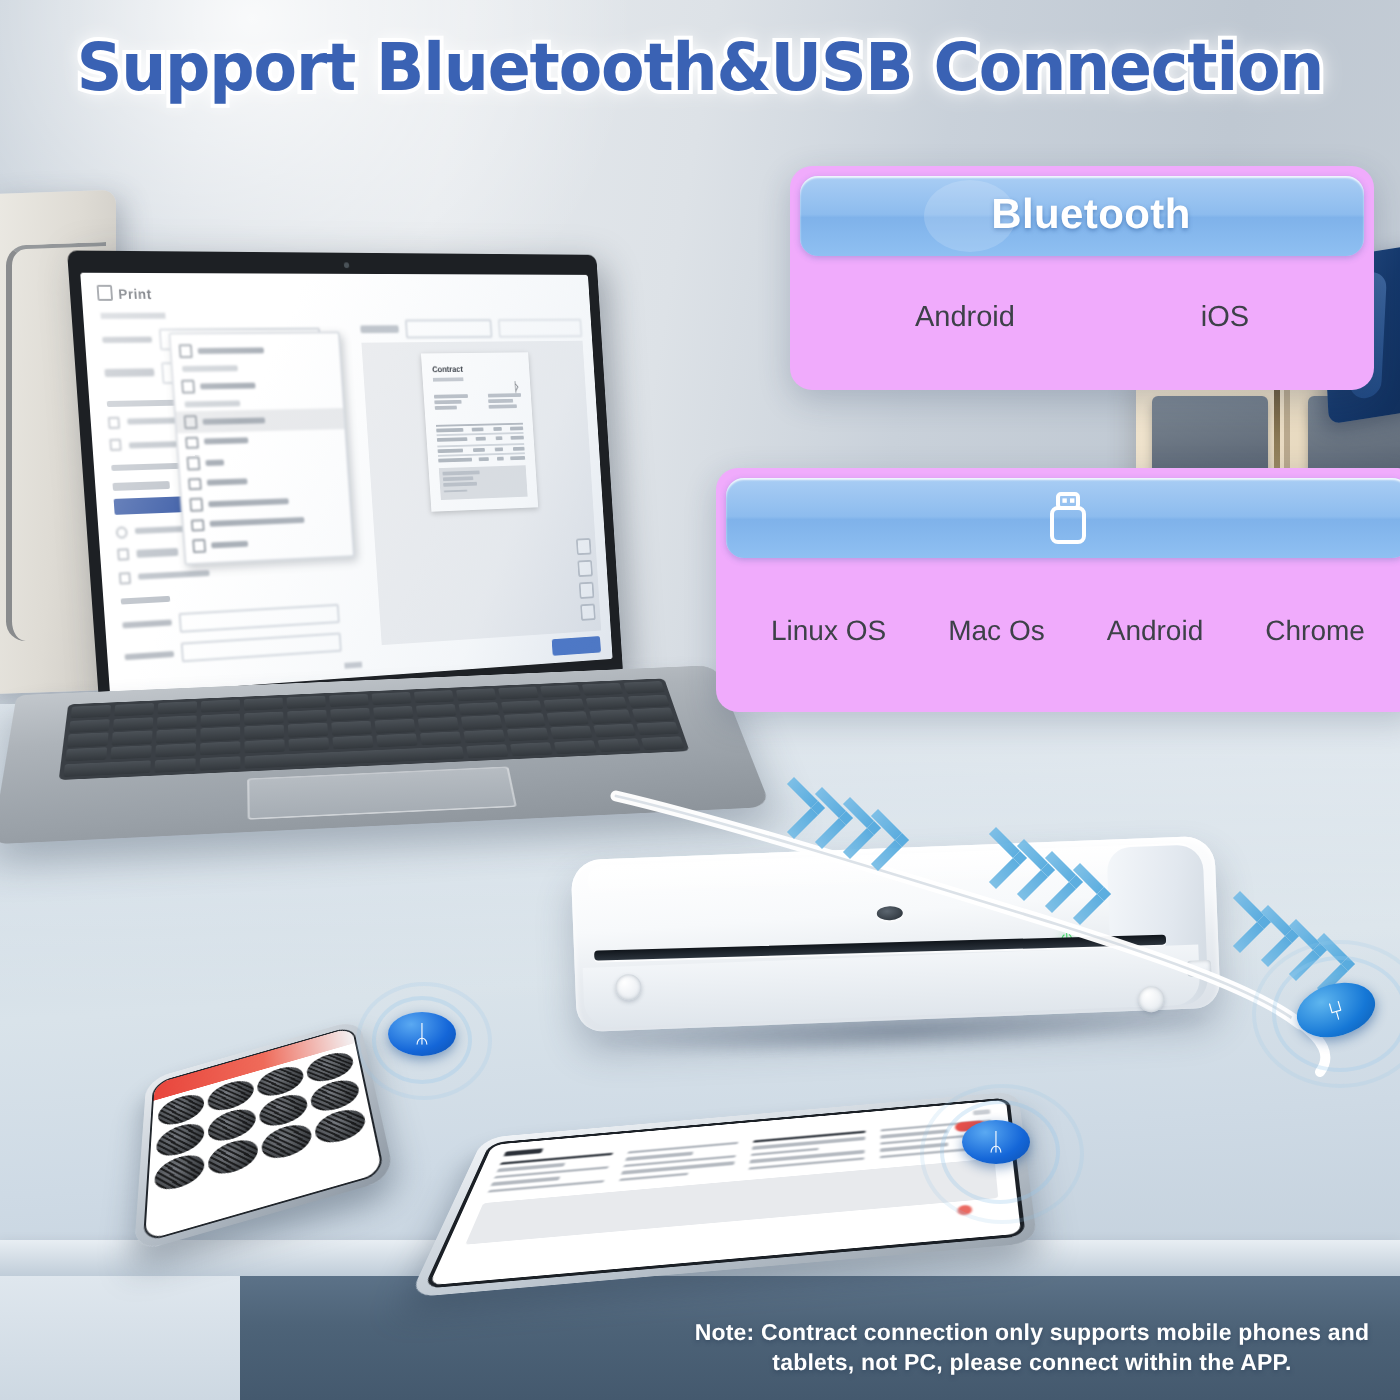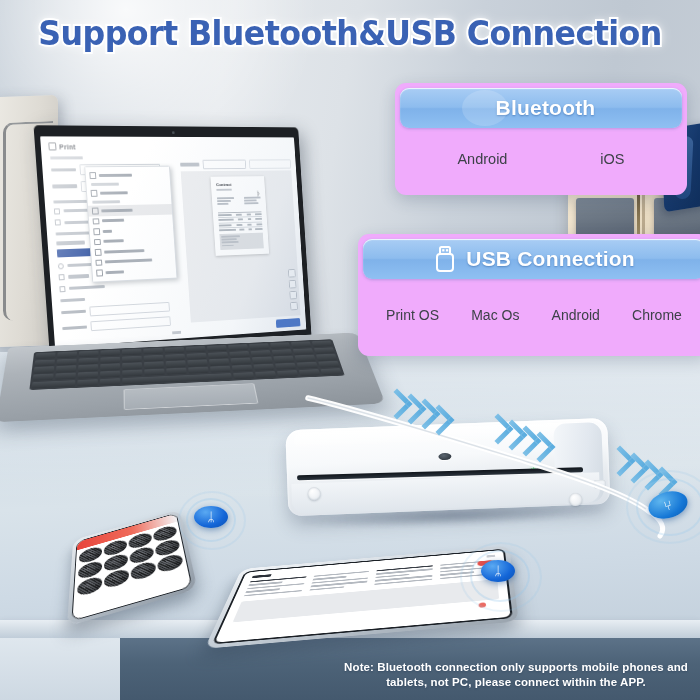--- a/index.html
+++ b/index.html
@@ -781,25 +781,24 @@
   <div class="panel panel-usb">
     <div class="panel-head">
       <span class="head-icon">
         <svg width="24" height="28" viewBox="0 0 24 28" fill="none" stroke="#ffffff" stroke-width="2">
           <rect x="4" y="9" width="16" height="17" rx="3"></rect>
           <rect x="7" y="2" width="10" height="7" rx="1.5"></rect>
           <rect x="9.2" y="4.2" width="2.2" height="2.2" fill="#ffffff" stroke="none"></rect>
           <rect x="13" y="4.2" width="2.2" height="2.2" fill="#ffffff" stroke="none"></rect>
         </svg>
       </span>
-      <span>USB Connection</span>
     </div>
     <div class="panel-os">
-      <span>Print OS</span>
+      <span>Linux OS</span>
       <span>Mac Os</span>
       <span>Android</span>
       <span>Chrome</span>
     </div>
   </div>
 
-  <div class="note">Note: Bluetooth connection only supports mobile phones and tablets, not PC, please connect within the APP.</div>
+  <div class="note">Note: Contract connection only supports mobile phones and tablets, not PC, please connect within the APP.</div>
 
 </div>
 
 </body></html>

